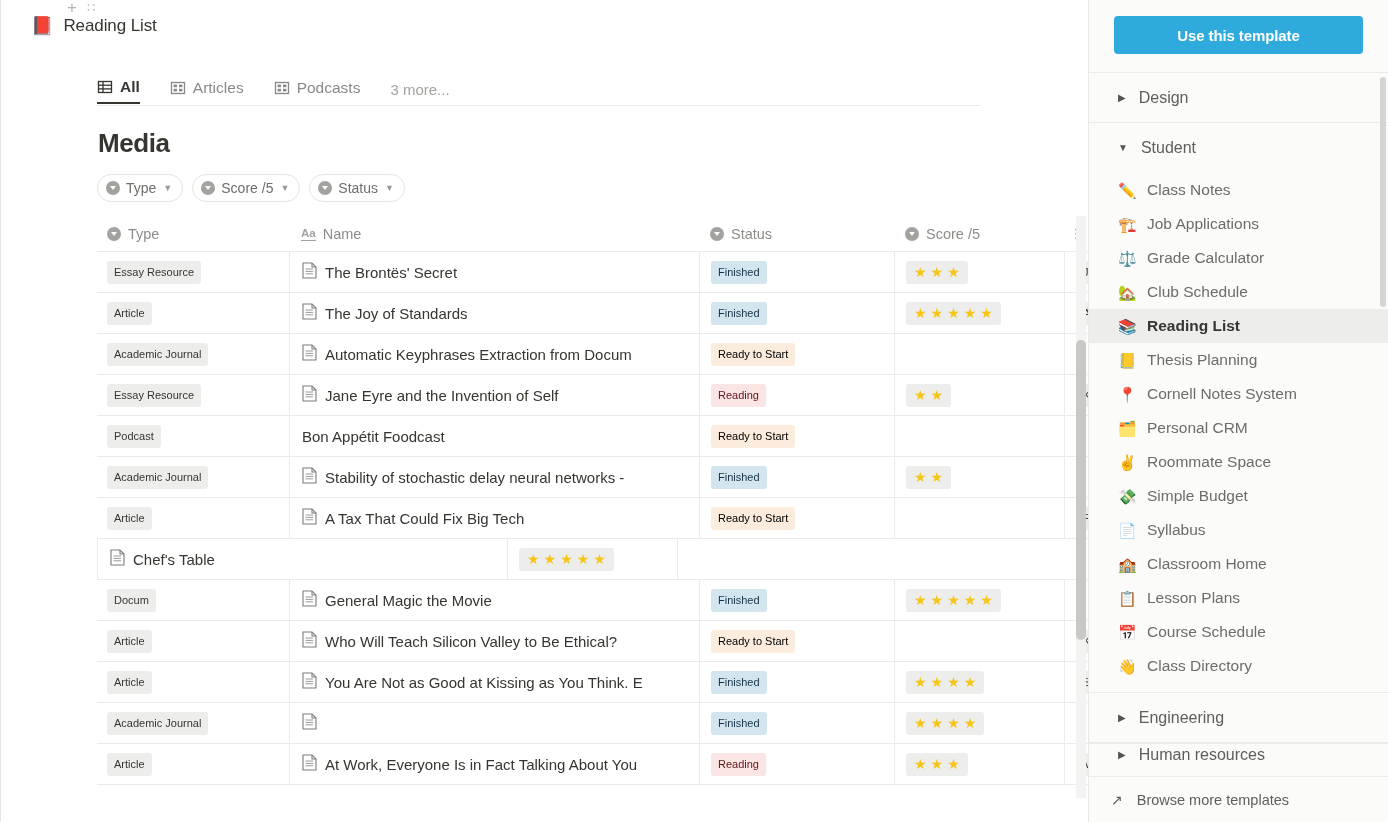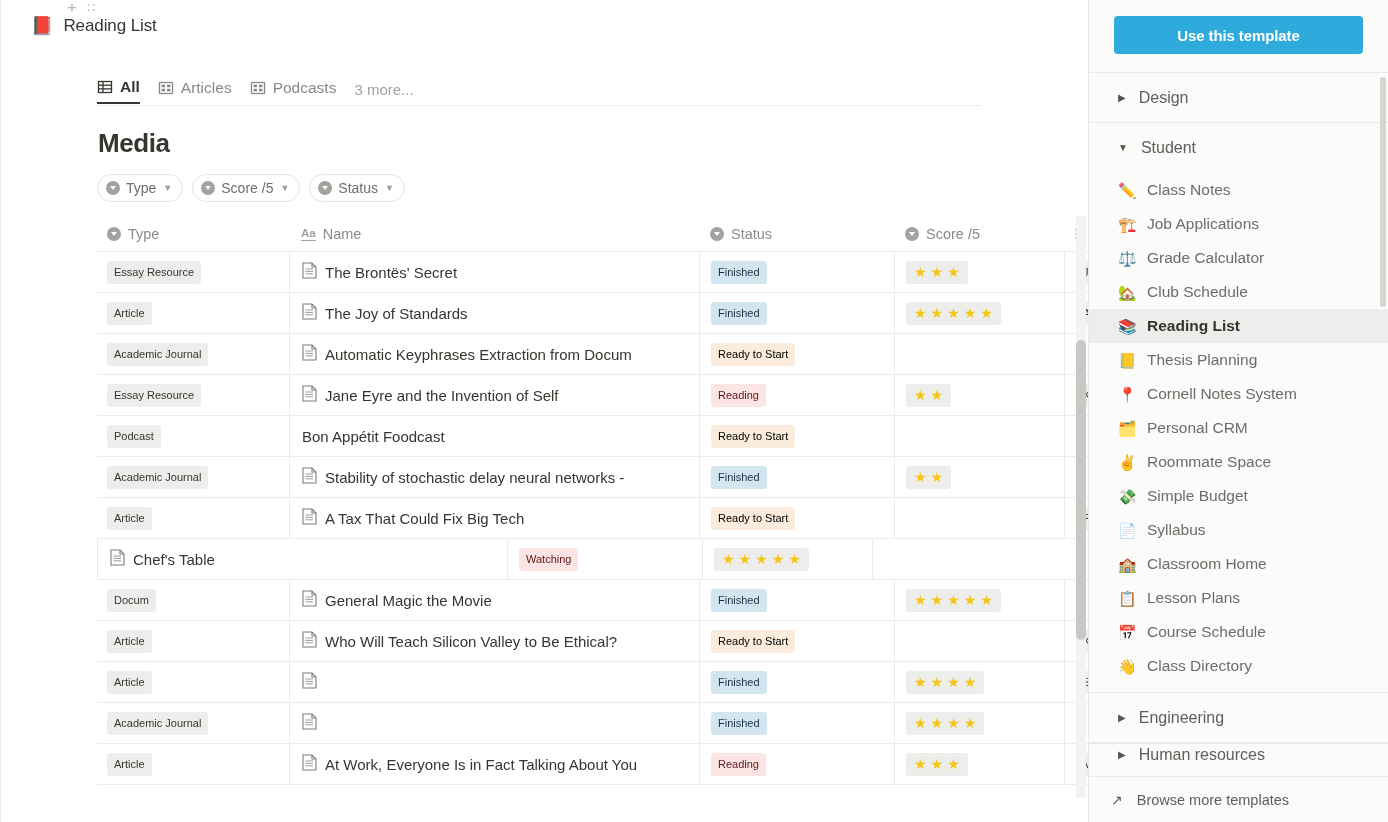--- a/index.html
+++ b/index.html
@@ -63,21 +63,21 @@
 
   
   .tabbar {
     position: absolute;
     left: 96px; top: 74px;
     width: 884px;
     height: 32px;
     border-bottom: 1px solid #ececeb;
     display: flex;
     align-items: flex-start;
-    gap: 18px;
+    gap: 30px;
   }
   .tab {
     display: flex;
     align-items: center;
     gap: 7px;
     height: 30px;
     font-size: 15.5px;
     color: #8a8986;
     padding-bottom: 2px;
     cursor: pointer;
@@ -640,23 +640,20 @@
             <div class="td c-name">
               <span class="doc-ico"><svg width="15" height="17" viewBox="0 0 15 17">
                   <path d="M1 1 h9 l4 4 v11 h-13 z" fill="#fff" stroke="#7d7c79" stroke-width="1.1"></path>
                   <path d="M10 1 v4 h4" fill="none" stroke="#7d7c79" stroke-width="1.1"></path>
                   <line x1="3.5" y1="7" x2="11" y2="7" stroke="#9b9a97" stroke-width="1"></line>
                   <line x1="3.5" y1="9.4" x2="11" y2="9.4" stroke="#9b9a97" stroke-width="1"></line>
                   <line x1="3.5" y1="11.8" x2="11" y2="11.8" stroke="#9b9a97" stroke-width="1"></line>
                 </svg></span>
               <span class="name-text">Chef's Table</span>
             </div>
-            <div class="td c-status">
-              <span class="tag s-watching">Watching</span>
-            </div>
             <div class="td c-score">
               <span class="stars">
                 <span class="star">★</span>
                 <span class="star">★</span>
                 <span class="star">★</span>
                 <span class="star">★</span>
                 <span class="star">★</span>
               </span>
             </div>
             <div class="td c-extra"></div>
@@ -716,20 +713,21 @@
               <span class="tag">Article</span>
             </div>
             <div class="td c-name">
               <span class="doc-ico"><svg width="15" height="17" viewBox="0 0 15 17">
                   <path d="M1 1 h9 l4 4 v11 h-13 z" fill="#fff" stroke="#7d7c79" stroke-width="1.1"></path>
                   <path d="M10 1 v4 h4" fill="none" stroke="#7d7c79" stroke-width="1.1"></path>
                   <line x1="3.5" y1="7" x2="11" y2="7" stroke="#9b9a97" stroke-width="1"></line>
                   <line x1="3.5" y1="9.4" x2="11" y2="9.4" stroke="#9b9a97" stroke-width="1"></line>
                   <line x1="3.5" y1="11.8" x2="11" y2="11.8" stroke="#9b9a97" stroke-width="1"></line>
                 </svg></span>
+              <span class="name-text">You Are Not as Good at Kissing as You Think. E</span>
             </div>
             <div class="td c-status">
               <span class="tag s-finished">Finished</span>
             </div>
             <div class="td c-score">
               <span class="stars">
                 <span class="star">★</span>
                 <span class="star">★</span>
                 <span class="star">★</span>
                 <span class="star">★</span>

